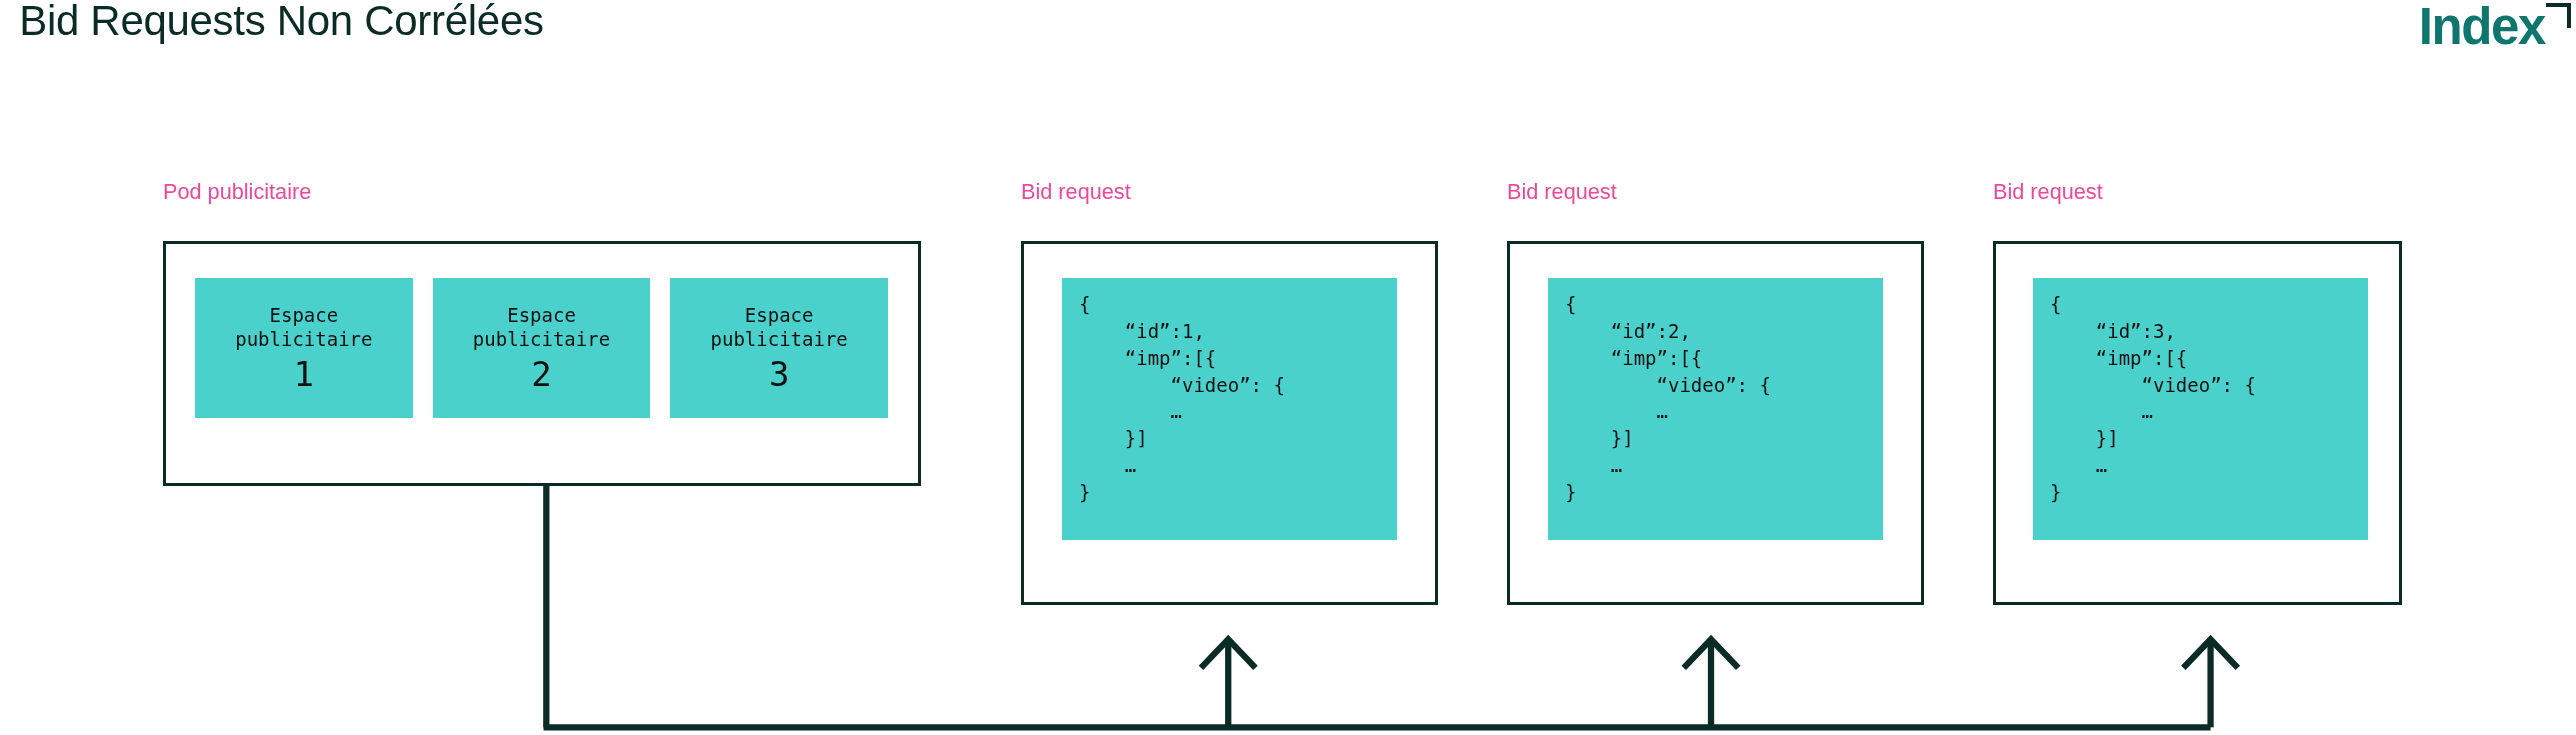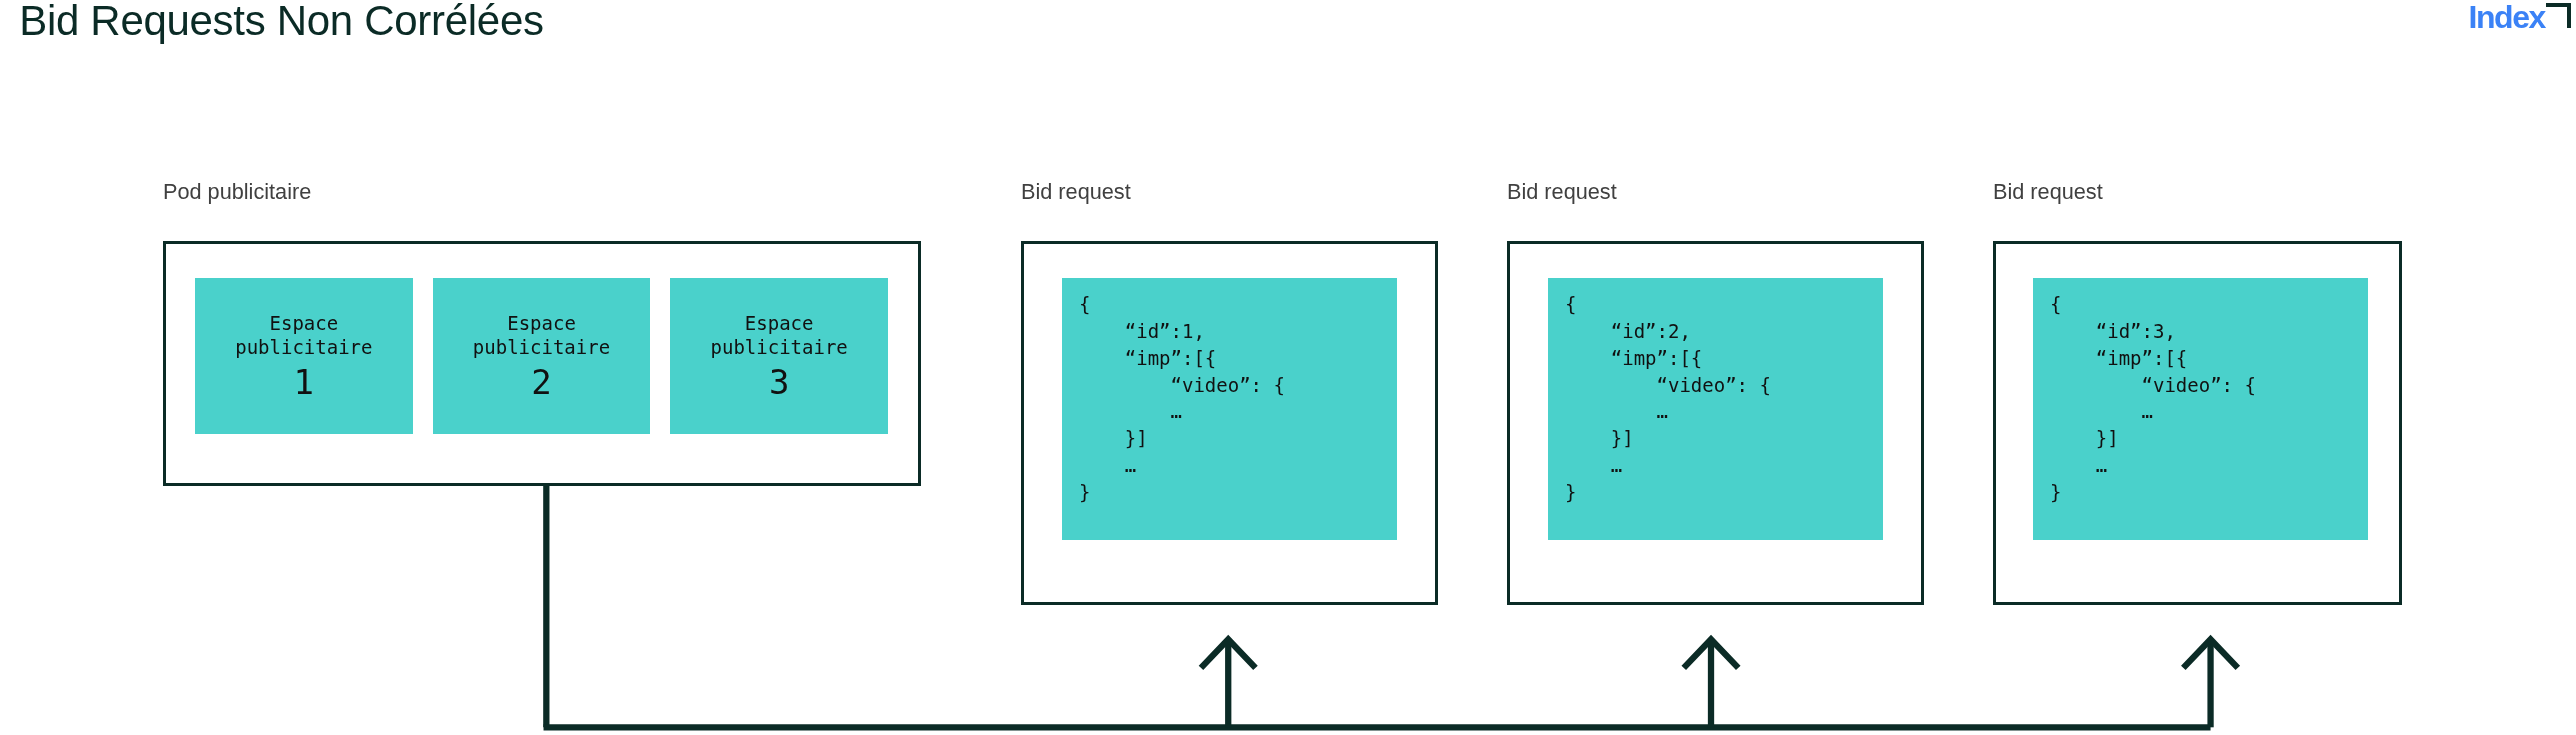--- a/index.html
+++ b/index.html
@@ -16,48 +16,48 @@
     position:absolute;left:11.2px;top:-2.8px;
     font-size:42px;font-weight:400;letter-spacing:-0.3px;
     color:#0B2B26;white-space:nowrap;line-height:1.15;
   }
   .brand-logo{
     position:absolute;right:12.6px;top:1.4px;
     display:flex;align-items:flex-start;
     height:43px;
   }
   .brand-word{
-    font-size:32px;font-weight:700;letter-spacing:-1.4px;
-    color:#3b82f6;line-height:1;white-space:nowrap;
+    font-size:51px;font-weight:700;letter-spacing:-1.4px;
+    color:#0f766e;line-height:1;white-space:nowrap;
   }
   .brand-mark{
     width:21px;height:21px;margin-left:1.4px;margin-top:1.4px;
     border-top:4.9px solid #0B2B26;
     border-right:4.9px solid #0B2B26;
   }
 
   
   .section-label{
     position:absolute;
-    font-size:21.7px;font-weight:400;color:#404040;
+    font-size:21.7px;font-weight:400;color:#ec4899;
     white-space:nowrap;line-height:1.2;
   }
 
   
   .frame{
     position:absolute;
     border:3.5px solid #0B2B26;
     background:#ffffff;
     box-sizing:border-box;
   }
 
   
   .pod-slots{
     position:absolute;left:187px;top:278px;
-    width:693px;height:156px;
+    width:693px;height:140px;
     display:flex;gap:20px;
   }
   .pod-slot{
     flex:1;background:#4AD1CB;
     display:flex;flex-direction:column;
     align-items:center;justify-content:center;
     box-sizing:border-box;
   }
   .slot-line{
     font-family:"DejaVu Sans Mono","Liberation Mono",monospace;

